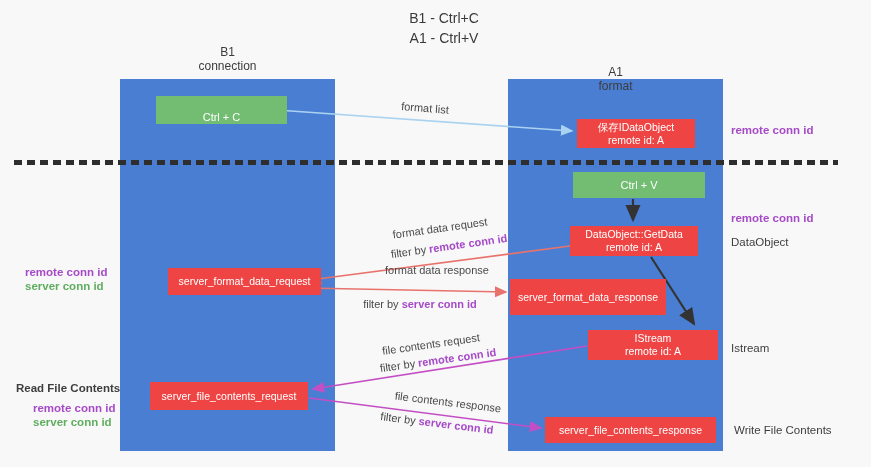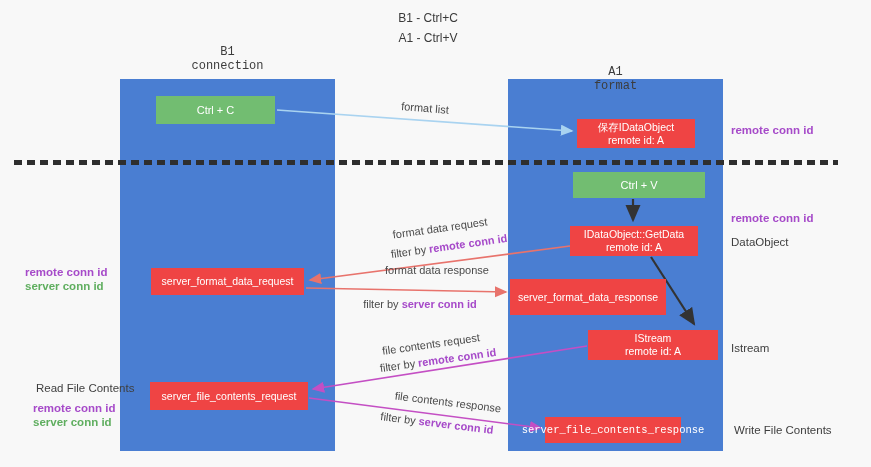--- a/index.html
+++ b/index.html
@@ -1,26 +1,26 @@
 <!DOCTYPE html>
 <html><head>
 <meta charset="utf-8">
 <style>
   html,body { margin:0; padding:0; }
   .canvas {
     position:relative; width:871px; height:467px; overflow:hidden;
     background:#f8f8f8; font-family:"Liberation Sans", sans-serif;
   }
   .title {
-    position:absolute; top:8px; left:0; width:856px; text-align:center;
-    font-size:12px; line-height:20px; color:#3a3a3a; z-index:2;
+    position:absolute; top:8px; left:16px; width:856px; text-align:center;
+    font-size:14px; line-height:20px; color:#3a3a3a; z-index:2;
   }
   .lane-header {
     position:absolute; top:45px; width:215px; text-align:center;
-    font-size:12px; line-height:14px; color:#3c3c3c; z-index:2;font-family:Liberation Mono, monospace;
+    font-size:12px; line-height:14px; color:#3c3c3c; z-index:2;
   }
   .lane {
     position:absolute; top:79px; width:215px; height:372px;
     background:#4a7ed2; z-index:1;
   }
   .dash {
     position:absolute; left:14px; top:160px; width:824px; height:5px; z-index:5;
     background:repeating-linear-gradient(90deg,#2e2e2e 0 8px, transparent 8px 13px);
   }
   svg.arrows { position:absolute; left:0; top:0; z-index:4; }
@@ -86,48 +86,48 @@
     </defs>
     <line x1="277" y1="110" x2="572" y2="131" stroke="#a9d3f0" stroke-width="1.6" marker-end="url(#mBlue)"></line>
     <line x1="633" y1="199" x2="633" y2="220" stroke="#333333" stroke-width="2.2" marker-end="url(#mBlk)"></line>
     <line x1="570" y1="246" x2="310" y2="280" stroke="#e8736c" stroke-width="1.6" marker-end="url(#mRed)"></line>
     <line x1="306" y1="288" x2="506" y2="292" stroke="#e8736c" stroke-width="1.6" marker-end="url(#mRed)"></line>
     <line x1="651" y1="257" x2="694" y2="324" stroke="#333333" stroke-width="2.2" marker-end="url(#mBlk)"></line>
     <line x1="587" y1="346" x2="313" y2="389" stroke="#c44fc4" stroke-width="1.6" marker-end="url(#mMag)"></line>
     <line x1="309" y1="398" x2="541" y2="428" stroke="#c44fc4" stroke-width="1.6" marker-end="url(#mMag)"></line>
   </svg>
 
-  <div class="box green" style="left:156px;top:96px;width:119px;height:28px;">
+  <div class="box green" style="left:156px;top:96px;width:131px;height:28px;justify-content:flex-end;">
     <div>Ctrl + C</div>
   </div>
   <div class="box orange" style="left:577px;top:119px;width:118px;height:29px;">
     <div>保存IDataObject</div>
     <div>remote id: A</div>
   </div>
   <div class="box green" style="left:573px;top:172px;width:132px;height:26px;">
     <div>Ctrl + V</div>
   </div>
   <div class="box orange" style="left:570px;top:226px;width:128px;height:30px;">
-    <div>IDataObject::GetData</div>
+    <div>DataObject::GetData</div>
     <div>remote id: A</div>
   </div>
-  <div class="box orange" style="left:151px;top:268px;width:153px;height:27px;">
+  <div class="box orange" style="left:168px;top:268px;width:153px;height:27px;">
     <div>server_format_data_request</div>
   </div>
   <div class="box orange" style="left:510px;top:279px;width:156px;height:36px;">
     <div>server_format_data_response</div>
   </div>
   <div class="box orange" style="left:588px;top:330px;width:130px;height:30px;">
     <div>IStream</div>
     <div>remote id: A</div>
   </div>
   <div class="box orange" style="left:150px;top:382px;width:158px;height:28px;">
     <div>server_file_contents_request</div>
   </div>
-  <div class="box orange" style="left:545px;top:417px;width:136px;height:26px;font-family:Liberation Mono, monospace;">
+  <div class="box orange" style="left:545px;top:417px;width:171px;height:26px;">
     <div>server_file_contents_response</div>
   </div>
 
   <div class="alabel" style="left:365px;top:102px;width:120px;transform:rotate(4.5deg);">format list</div>
 
   <div class="alabel" style="left:385px;top:222px;width:110px;transform:rotate(-8deg);">format data request</div>
   <div class="alabel" style="left:389px;top:240px;width:120px;transform:rotate(-8deg);">
     <span class="pfx">filter by</span><span class="purple">remote conn id</span>
   </div>
 
@@ -147,17 +147,17 @@
   </div>
 
   <div class="mlabel purple" style="left:731px;top:123px;font-weight:bold;">remote conn id</div>
   <div class="mlabel purple" style="left:731px;top:211px;font-weight:bold;">remote conn id</div>
   <div class="mlabel" style="left:731px;top:235px;">DataObject</div>
   <div class="mlabel" style="left:731px;top:341px;">Istream</div>
   <div class="mlabel" style="left:734px;top:423px;">Write File Contents</div>
 
   <div class="mlabel purple" style="left:25px;top:265px;font-weight:bold;">remote conn id</div>
   <div class="mlabel greenlbl" style="left:25px;top:279px;font-weight:bold;">server conn id</div>
-  <div class="mlabel" style="left:36px;top:381px;">Read File Contents</div>
+  <div class="mlabel" style="left:16px;top:381px;font-weight:bold;">Read File Contents</div>
   <div class="mlabel purple" style="left:33px;top:401px;font-weight:bold;">remote conn id</div>
   <div class="mlabel greenlbl" style="left:33px;top:415px;font-weight:bold;">server conn id</div>
 
 </div>
 
 </body></html>

